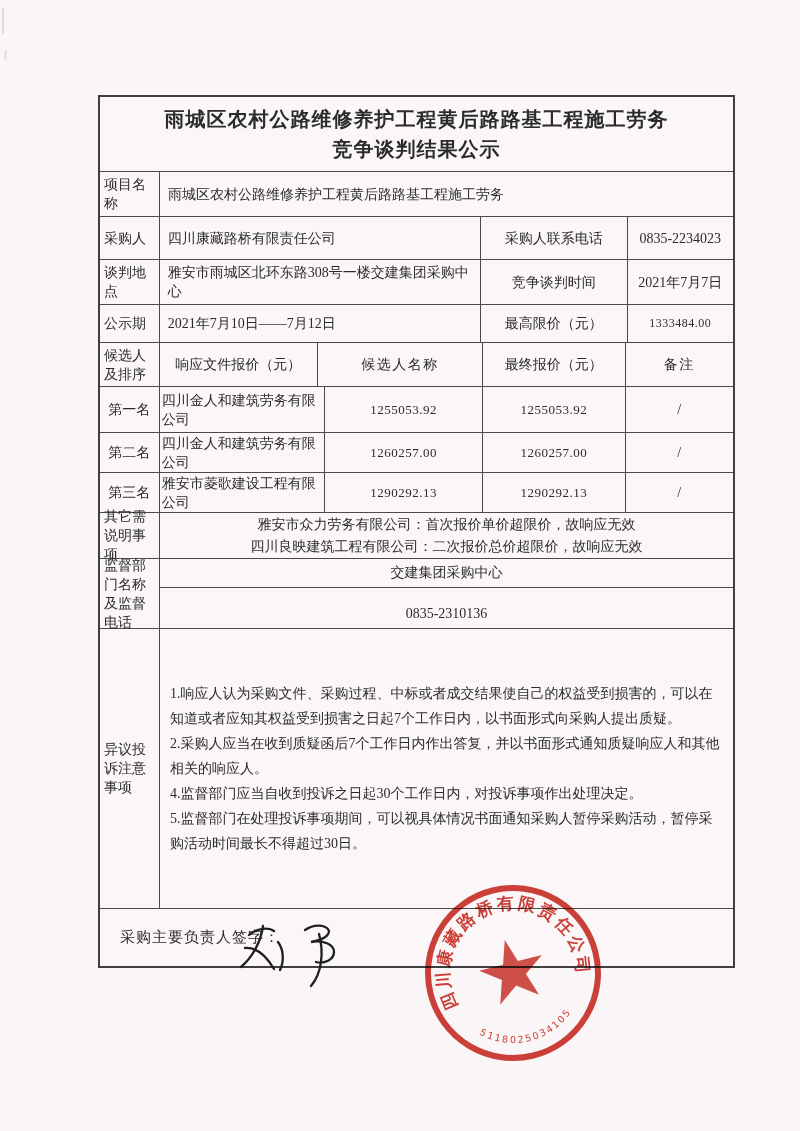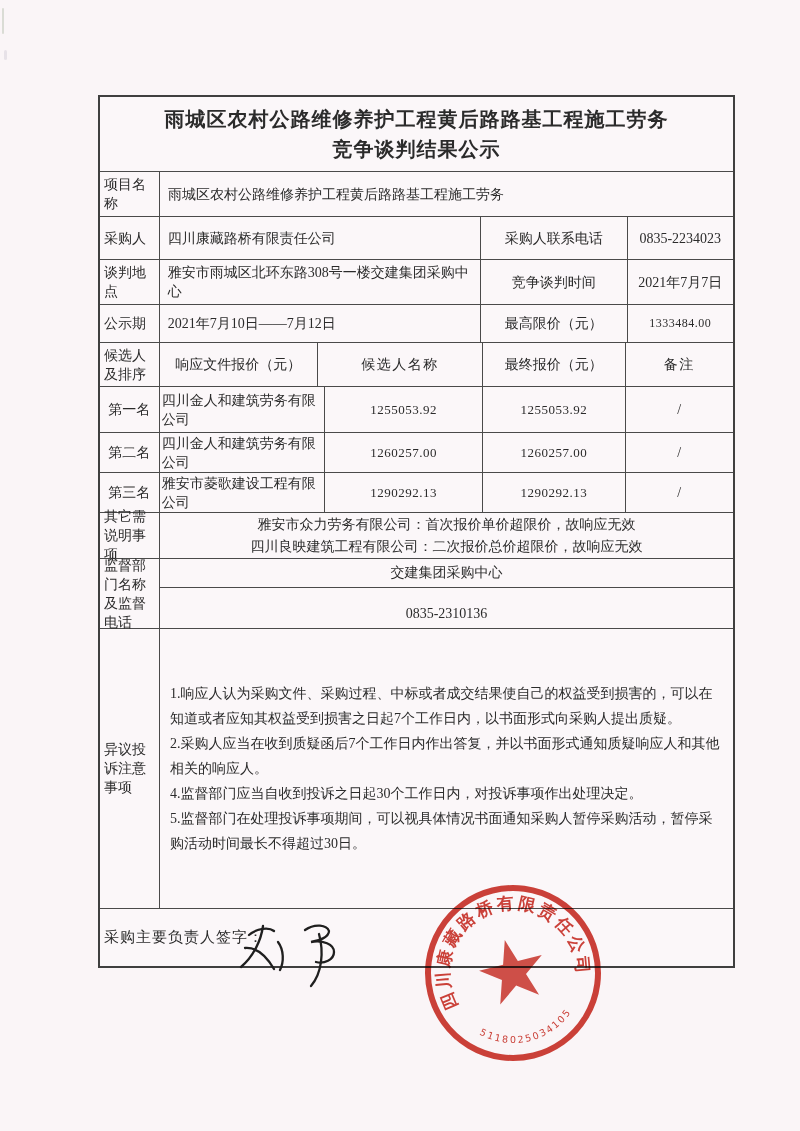--- a/index.html
+++ b/index.html
@@ -48,21 +48,21 @@
 
   .split{flex:1;display:flex;flex-direction:column;gap:12px;}
   .sub{flex:1;display:flex;align-items:center;justify-content:center;font-size:14px;}
   .sub.top{border-bottom:1px solid #4a4a4a;}
 
   .objection-body{
     flex:1;display:flex;flex-direction:column;justify-content:center;
     padding:8px 10px;font-size:14px;line-height:25px;
   }
   .sig-row{position:relative;align-items:center;}
-  .sig-label{font-size:15px;padding-left:4px;letter-spacing:1px;}
+  .sig-label{font-size:15px;padding-left:20px;letter-spacing:1px;}
   .sig-svg{position:absolute;left:133px;top:8px;pointer-events:none;}
 
   .seal-svg{
     position:absolute;left:413px;top:873px;width:200px;height:200px;
     mix-blend-mode:multiply;opacity:.88;pointer-events:none;
   }
   .seal-company{font-family:"Liberation Serif","DejaVu Serif",serif;font-weight:bold;font-size:17px;letter-spacing:3px;}
   .seal-number{font-family:"DejaVu Sans","Liberation Sans",sans-serif;font-size:9.5px;letter-spacing:2px;}
   .sig-stroke{fill:none;stroke:#1f1f1f;stroke-width:2.3px;stroke-linecap:round;}
 </style>

